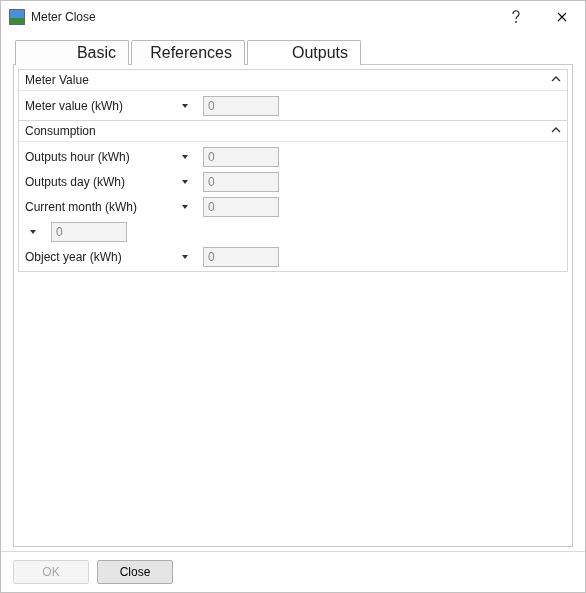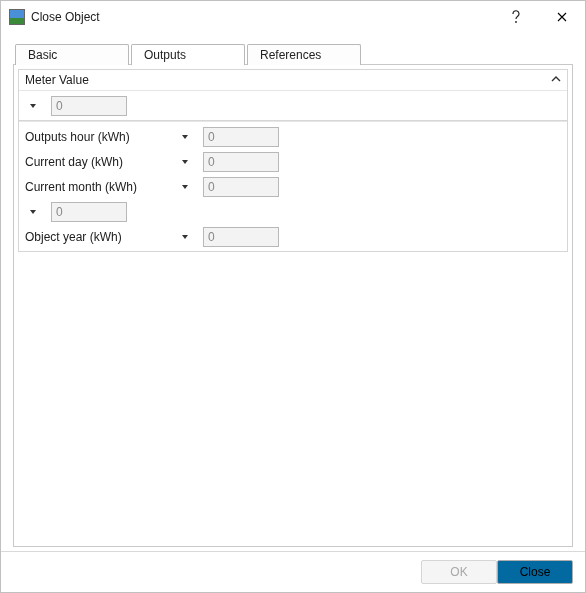--- a/index.html
+++ b/index.html
@@ -53,22 +53,22 @@
     }
     .tab {
       border: 1px solid #b8b8b8;
       border-bottom: none;
       border-radius: 2px 2px 0 0;
       padding: 3px 12px;
       min-width: 114px;
       background: #fff;
       margin-right: 2px;
       position: relative;
-      font-size: 12px;
-      text-align: left;
+      font-size: 16px;
+      text-align: right;
       color:#222;
     }
     .tab.active {
       background: #fff;
       z-index: 2;
     }
     .tab.inactive {
       background: #fdfdfd;
     }
     .tab-panel-frame {
@@ -124,101 +124,109 @@
       padding: 1px 4px;
       font-family: inherit;
       font-size: 12px;
     }
     .row .field:disabled { background:#f3f3f3; color:#888; }
 
     .footer {
       border-top: 1px solid #d9d9d9;
       padding: 8px 12px;
       display:flex;
-      justify-content:flex-end;
-      gap: 0;
+      gap: 8px;
       background:#fff;
     }
     .btn {
       min-width: 76px;
       height: 24px;
       border: 1px solid #adadad;
-      background: #0369a1;
+      background: #e5e5e5;
       font-family: inherit;
       font-size: 12px;
       border-radius: 2px;
     }
     .btn:disabled {
       color:#a8a8a8;
       background:#f5f5f5;
       border-color:#d6d6d6;
     }
   </style>
 </head>
 <body>
 
 <div class="titlebar">
   <div class="app-icon"></div>
-  <div class="title">Close Object</div>
+  <div class="title">Meter Close</div>
   <div class="spacer"></div>
   <div class="tb-btn">
     <svg width="10" height="14" viewBox="0 0 10 14">
         <path d="M2 4a3 3 0 1 1 5 2c-1 1-2 1-2 3" stroke="#222" stroke-width="1.2" fill="none"></path>
         <circle cx="5" cy="12" r="0.9" fill="#222"></circle>
       </svg>
   </div>
   <div class="tb-btn close">
     <svg width="10" height="10" viewBox="0 0 10 10">
         <path d="M1 1 L9 9 M9 1 L1 9" stroke="currentColor" stroke-width="1.1"></path>
       </svg>
   </div>
 </div>
 
 <div class="dialog-body">
   <div class="tabstrip">
     <div class="tab inactive">Basic</div>
+    <div class="tab inactive">References</div>
     <div class="tab active">Outputs</div>
-    <div class="tab inactive">References</div>
   </div>
   <div class="tab-panel-frame">
 
     <div class="section">
       <div class="section-header">
         <span class="sh-title">Meter Value</span>
         <span class="caret-up">
           <svg width="10" height="10" viewBox="0 0 10 10">
               <path d="M1 7 L5 3 L9 7" stroke="#333" stroke-width="1.4" fill="none"></path>
             </svg>
         </span>
       </div>
       <div class="section-body">
         <div class="row">
+          <span class="lbl">Meter value (kWh)</span>
           <span class="dd">
               <svg width="8" height="8" viewBox="0 0 8 8">
                 <path d="M1 2 L4 6 L7 2 Z" fill="#333"></path>
               </svg>
             </span>
           <input class="field" disabled="" value="0" style="">
         </div>
       </div>
     </div>
 
     <div class="section">
+      <div class="section-header">
+        <span class="sh-title">Consumption</span>
+        <span class="caret-up">
+          <svg width="10" height="10" viewBox="0 0 10 10">
+              <path d="M1 7 L5 3 L9 7" stroke="#333" stroke-width="1.4" fill="none"></path>
+            </svg>
+        </span>
+      </div>
       <div class="section-body">
         <div class="row">
           <span class="lbl">Outputs hour (kWh)</span>
           <span class="dd">
               <svg width="8" height="8" viewBox="0 0 8 8">
                 <path d="M1 2 L4 6 L7 2 Z" fill="#333"></path>
               </svg>
             </span>
           <input class="field" disabled="" value="0" style="">
         </div>
         <div class="row">
-          <span class="lbl">Current day (kWh)</span>
+          <span class="lbl">Outputs day (kWh)</span>
           <span class="dd">
               <svg width="8" height="8" viewBox="0 0 8 8">
                 <path d="M1 2 L4 6 L7 2 Z" fill="#333"></path>
               </svg>
             </span>
           <input class="field" disabled="" value="0" style="">
         </div>
         <div class="row">
           <span class="lbl">Current month (kWh)</span>
           <span class="dd">

